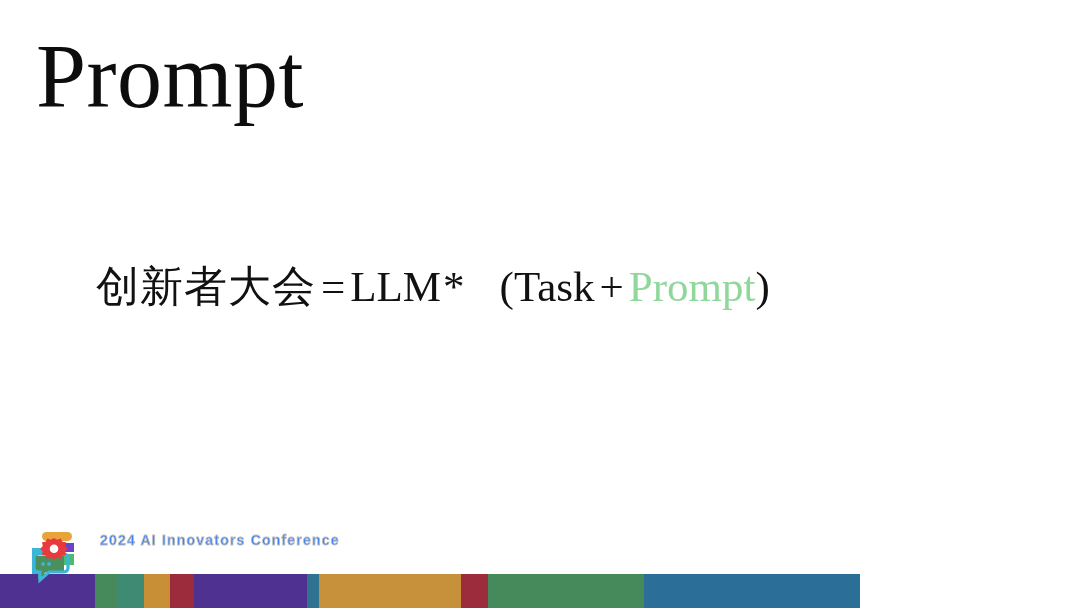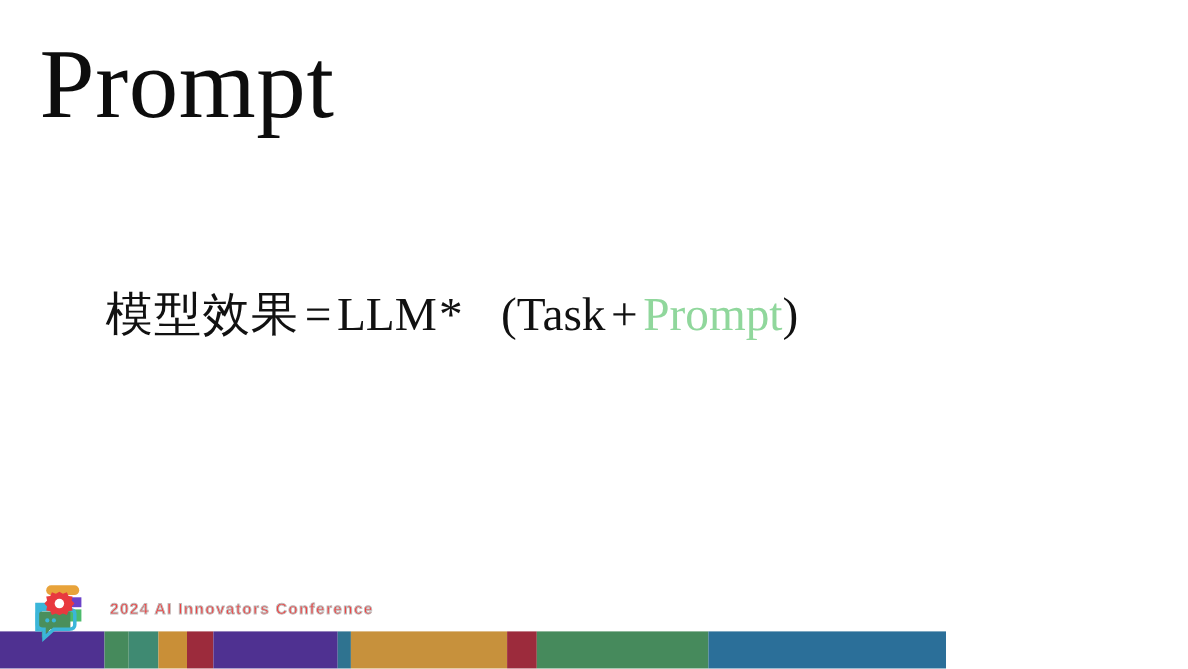--- a/index.html
+++ b/index.html
@@ -104,35 +104,35 @@
     color: #ffffff;
     -webkit-text-stroke: 1px #b9b9b9;
     line-height: 1;
     white-space: nowrap;
   }
   #conf-title-en {
     font-family: "Liberation Sans", sans-serif;
     font-size: 14px;
     font-weight: 700;
     letter-spacing: 1.2px;
-    color: #ef4444;
+    color: #3b82f6;
     -webkit-text-stroke: 0.8px #bdbdbd;
-    margin-top: 16px;
+    margin-top: 3px;
     white-space: nowrap;
   }
 </style>
 </head>
 <body>
 
 <div id="slide">
 
   <div id="slide-title">Prompt</div>
 
   <div id="formula">
-    <span class="cjk">模型效果</span><span class="op">=</span><span>LLM</span><span class="star op">*</span><span class="gap"></span><span>(</span><span>Task</span><span class="op">+</span><span class="green">Prompt</span><span>)</span>
+    <span class="cjk">创新者大会</span><span class="op">=</span><span>LLM</span><span class="star op">*</span><span class="gap"></span><span>(</span><span>Task</span><span class="op">+</span><span class="green">Prompt</span><span>)</span>
   </div>
 
   <div id="footer">
 
     <div id="color-band">
         <div class="seg" style="width: 95px; background: rgb(79, 49, 145);"></div>
         <div class="seg" style="width: 22px; background: rgb(70, 138, 92);"></div>
         <div class="seg" style="width: 27px; background: rgb(63, 138, 114);"></div>
         <div class="seg" style="width: 26px; background: rgb(201, 143, 55);"></div>
         <div class="seg" style="width: 24px; background: rgb(156, 43, 60);"></div>

